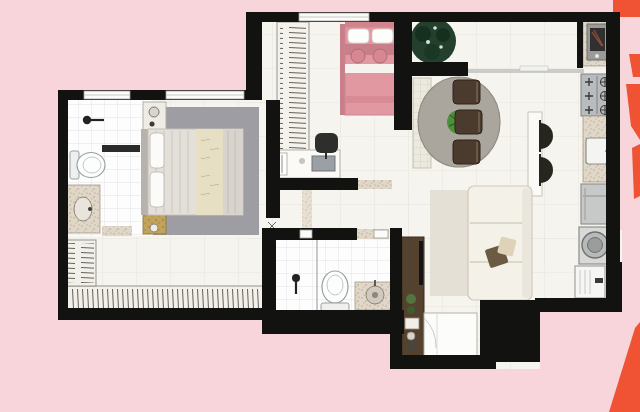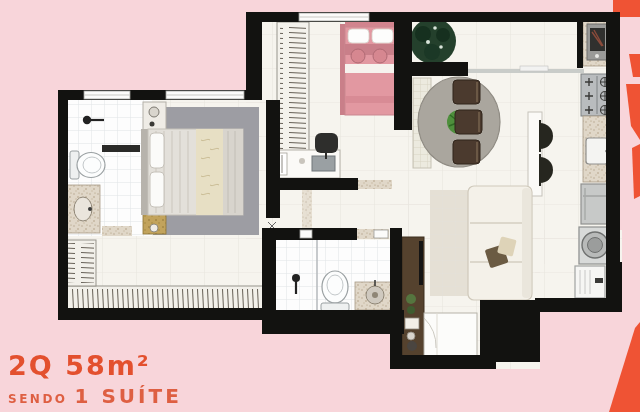--- a/index.html
+++ b/index.html
@@ -327,20 +327,13 @@
     <line x1="84" y1="95" x2="130" y2="95" stroke="#c9c9c5" stroke-width="1"></line>
     <rect class="window" x="166" y="91" width="78" height="8"></rect>
     <line x1="166" y1="95" x2="244" y2="95" stroke="#c9c9c5" stroke-width="1"></line>
     <rect class="window" x="299" y="13" width="70" height="8"></rect>
     <line x1="299" y1="17" x2="369" y2="17" stroke="#c9c9c5" stroke-width="1"></line>
     <rect class="window" x="300" y="230" width="12" height="8"></rect>
     <rect class="window" x="374" y="230" width="14" height="8"></rect>
   </g>
 </svg>
 
-  <div class="caption">
-    <div class="line1">2Q 58m²</div>
-    <div class="line2">
-      <span class="small">SENDO</span>
-      <span class="big">1 SUÍTE</span>
-    </div>
-  </div>
 </div>
 
 </body></html>

